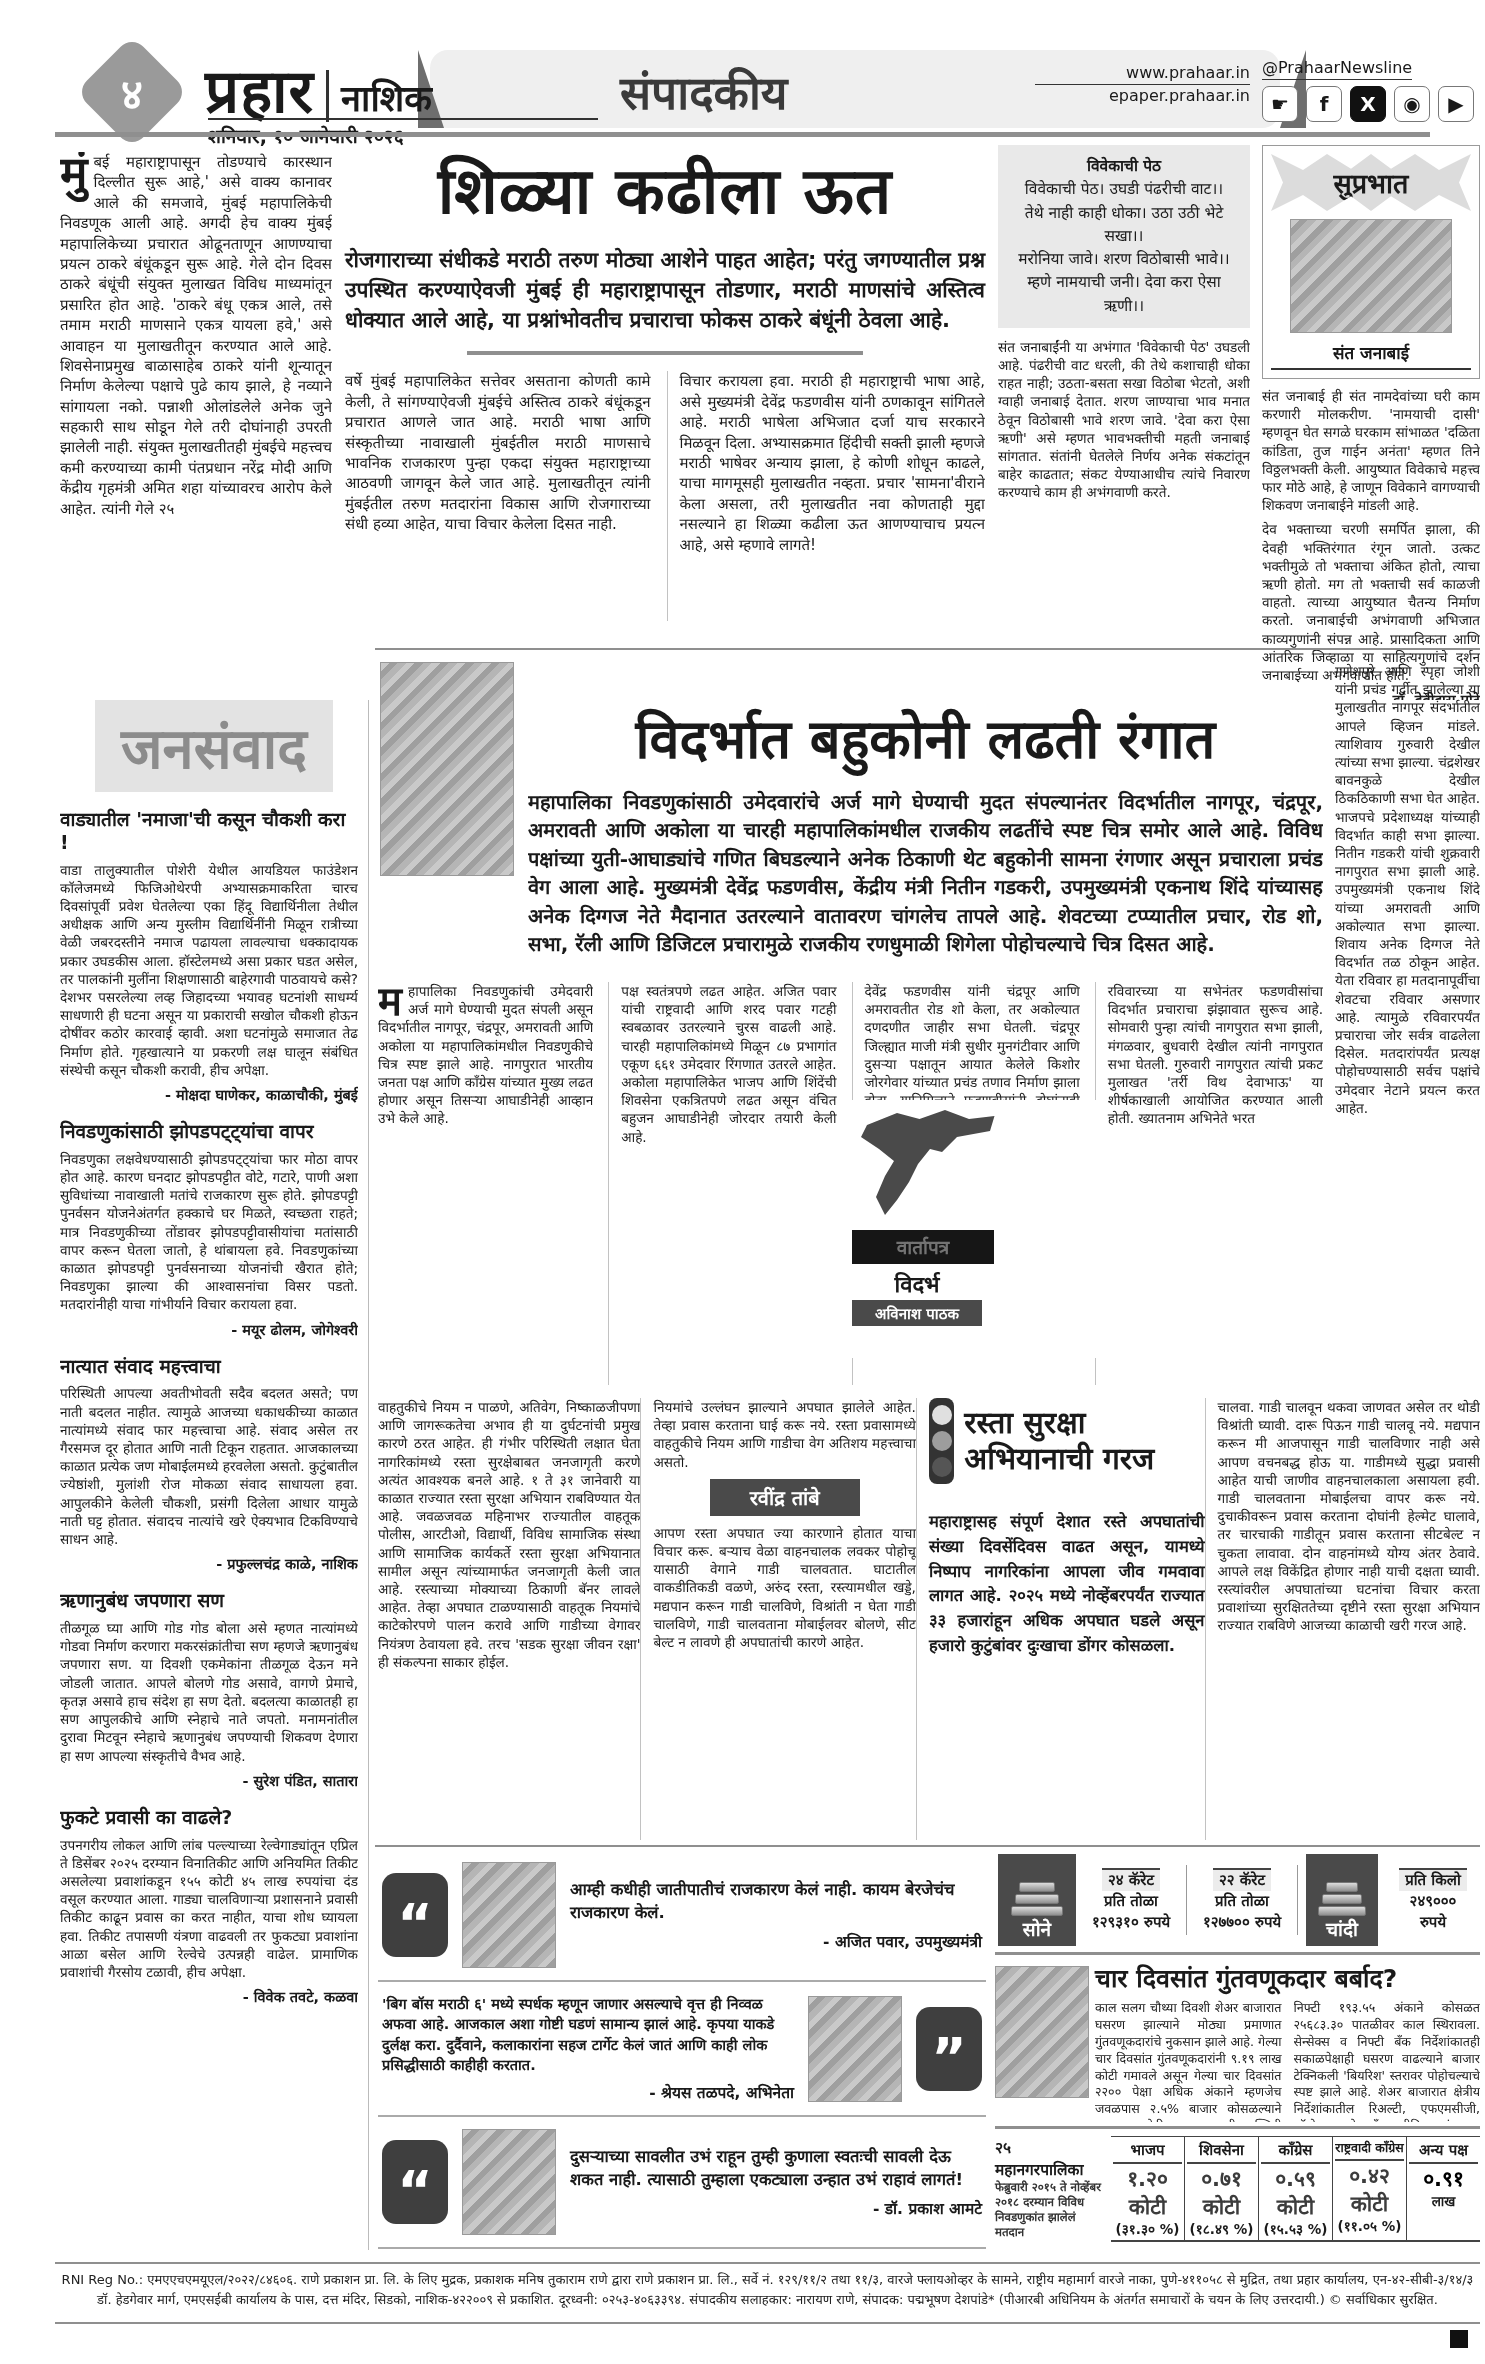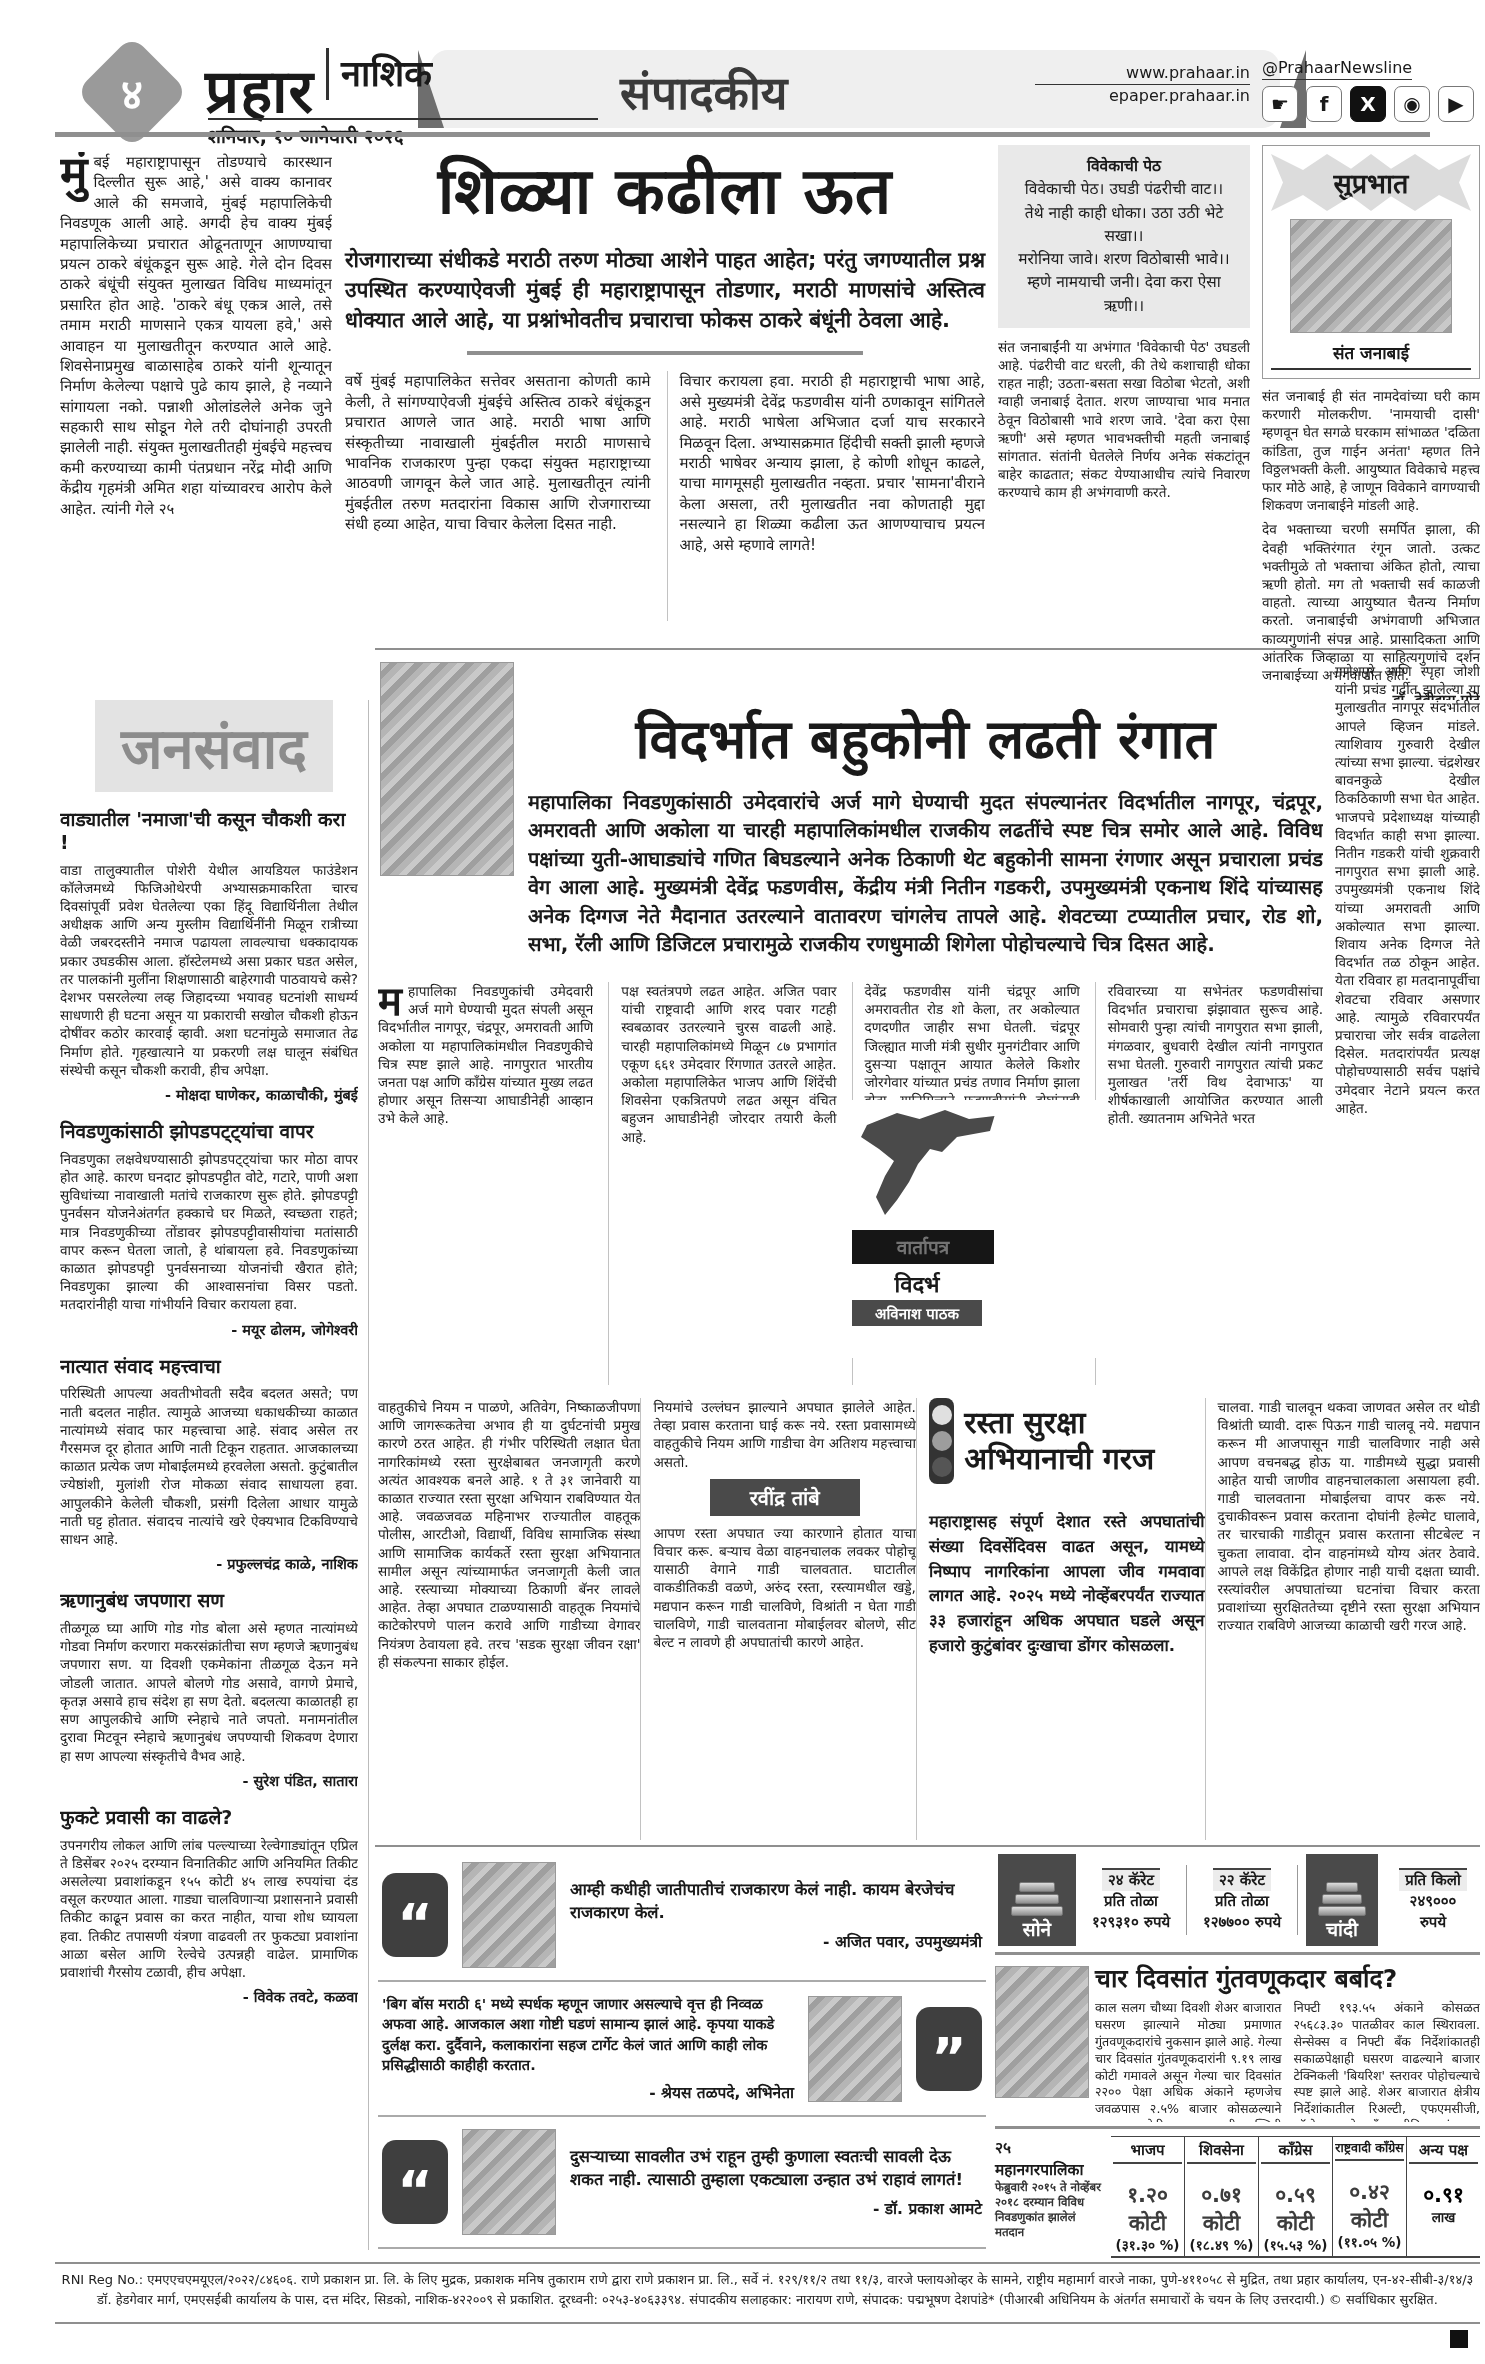--- a/index.html
+++ b/index.html
@@ -58,39 +58,39 @@
   
   .ratecell{text-align:center;font-size:15px;line-height:1.4}
   .ratecell .k{background:#ececec;font-weight:bold;display:inline-block;padding:0 6px;border-top:2px solid #444}
   .bars{display:flex;flex-direction:column;gap:2px;align-items:center}
   .bars i{display:block;height:8px;background:linear-gradient(#ddd,#8f8f8f);border:1px solid #777;border-radius:2px}
   
   .etable{display:flex}
   .ecol{flex:1;text-align:center;border-left:1px solid #444;padding:2px 2px}
   .ecol:first-child{border-left:none}
   .ename{font-weight:bold;font-size:15px;border-bottom:2px solid #444;padding-bottom:3px}
-  .eval{font-weight:bold;font-size:21px;color:#3c3c3c;padding-top:16px}
+  .eval{font-weight:bold;font-size:21px;color:#3c3c3c;padding-top:0}
   .epct{font-size:13.5px;font-weight:bold}
   .footer{font-size:13px;text-align:center;line-height:1.5;color:#222}
 </style>
 </head>
 <body>
 
 <div class="page">
 
   <div class="ab banner" style="left:430px;top:50px;width:850px;height:78px"></div>
   <div class="ab corner" style="left:418px;top:50px;border-width:78px 0 0 26px;border-color:transparent transparent transparent #6e6e6e"></div>
   <div class="ab corner" style="left:1280px;top:50px;border-width:0 0 78px 26px;border-color:transparent transparent #6e6e6e transparent"></div>
 
   <div class="ab" style="left:92px;top:52px">
     <div class="diamond">
         <span>४</span>
       </div>
   </div>
-  <div class="ab" style="left:205px;top:48px;display:flex;align-items:flex-start;gap:12px">
+  <div class="ab" style="left:205px;top:48px;display:flex;align-items:flex-end;gap:12px">
     <span class="masthead">प्रहार</span>
     <span style="width:3px;height:52px;background:#333;margin-bottom:8px"></span>
     <span style="font-size:36px;font-weight:bold;margin-bottom:8px">नाशिक</span>
   </div>
   <div class="ab" style="left:208px;top:118px;width:390px;border-top:2px solid #333;padding-top:3px;font-size:19px;font-weight:bold">शनिवार, १० जानेवारी २०२६</div>
 
   <div class="ab" style="left:620px;top:60px;font-size: 46px;font-weight:bold;color:#3a3a3a">संपादकीय</div>
 
   <div class="ab" style="left:1035px;top:62px;width:215px;text-align:right;font-size:16px;line-height:1.35">
     <div style="border-bottom:1px solid #333">www.prahaar.in</div>

